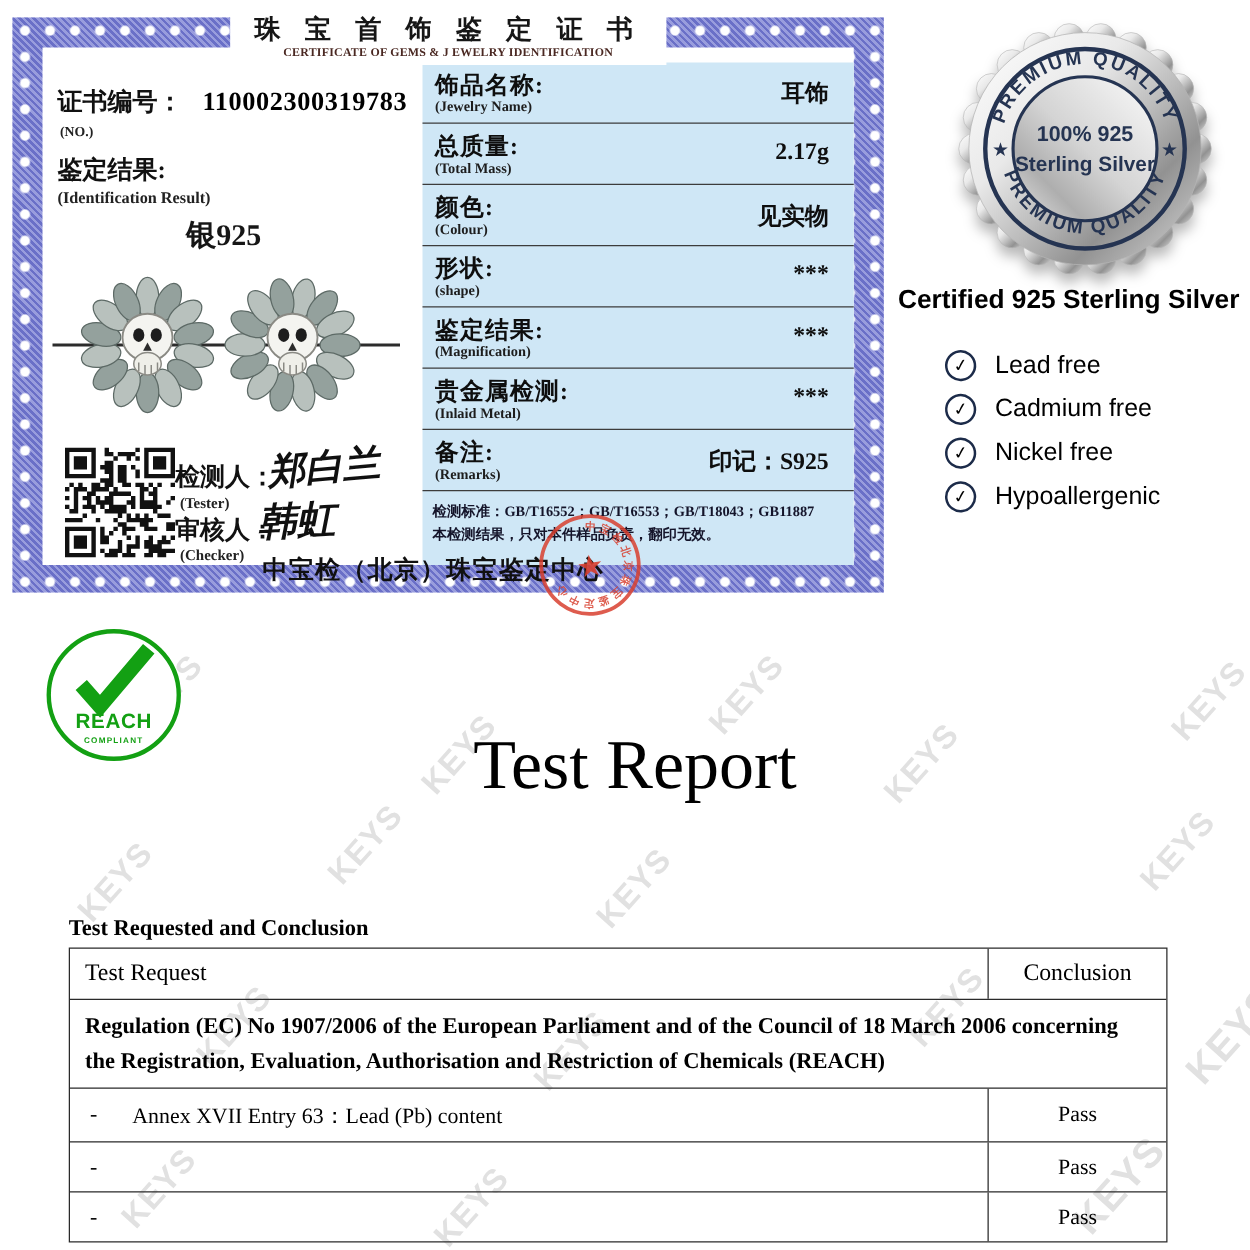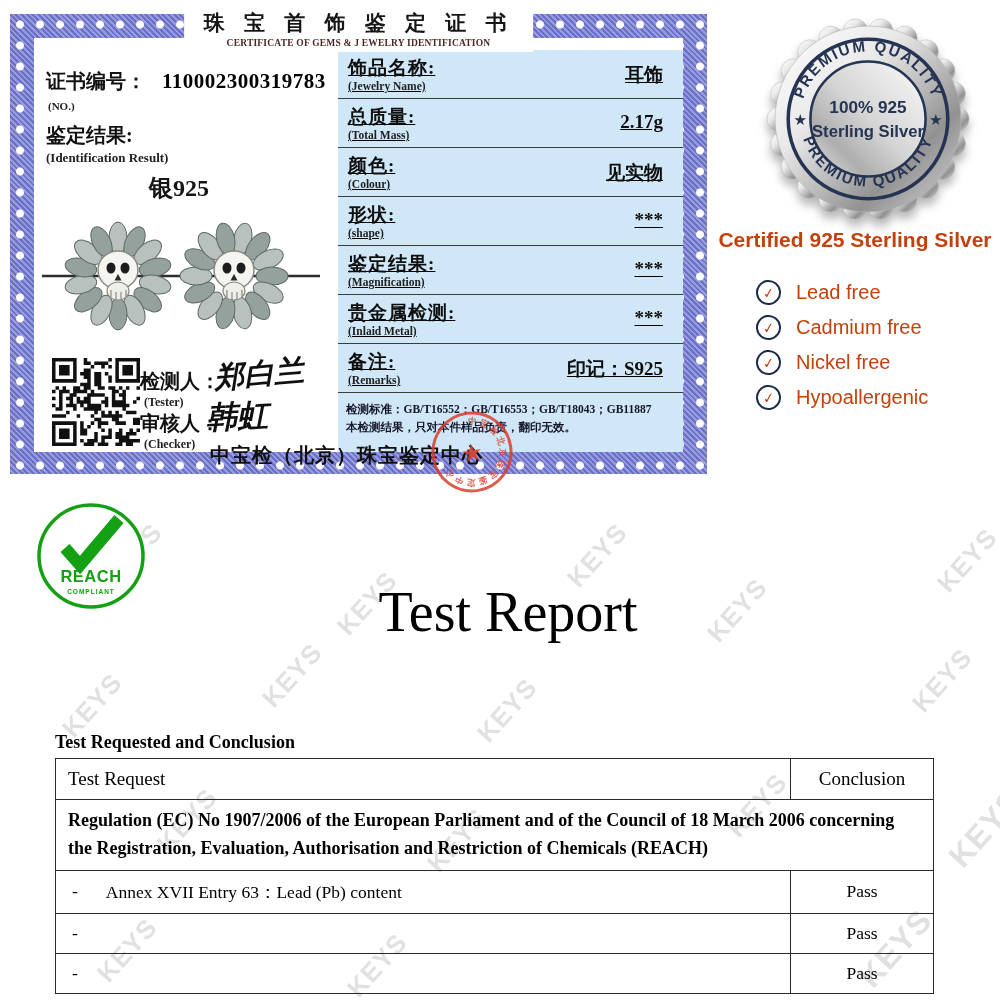--- a/index.html
+++ b/index.html
@@ -42,35 +42,35 @@
   .checker-label{left:106px;top:372px;font-size:20px;}
   .checker-sub{left:110px;top:399px;font-size:12px;}
   .sig{font-weight:600;color:#101010;white-space:nowrap;font-style:italic;}
   .sig1{left:180px;top:316px;font-size:30px;transform:rotate(-5deg);}
   .sig2{left:172px;top:358px;font-size:31px;transform:rotate(-3deg);}
   .org-line{left:200px;top:428px;font-size:20px;font-weight:600;color:#101010;
             letter-spacing:1px;white-space:nowrap;z-index:6;}
 
   .cert-blue{position:absolute;right:0;top:12px;bottom:0;width:345px;background:#cfe7f6;}
   .field{display:flex;justify-content:space-between;align-items:flex-start;
-         border-bottom:1.3px solid #3c3c3c;padding:5px 6px 2px 10px;min-height:41px;text-decoration:underline;}
+         border-bottom:1.3px solid #3c3c3c;padding:5px 6px 2px 10px;min-height:41px;}
   .f-label{font-size:19px;font-weight:700;color:#0e0e0e;letter-spacing:1px;}
   .f-sub{font-size:11.5px;font-weight:700;color:#1d1d1d;margin-top:-1px;}
   .f-v{font-size:19px;font-weight:700;color:#0e0e0e;margin-top:7px;padding-right:14px;white-space:nowrap;}
   .standards{margin:9px 4px 0 8px;font-size:11.5px;font-weight:700;color:#14142a;}
   .disclaimer{margin:3px 4px 0 8px;font-size:11.5px;font-weight:700;color:#14142a;}
 
   .seal{position:absolute;left:428px;top:408px;z-index:7;transform:rotate(-8deg);}
 
   
   .badge-wrap{position:absolute;left:762px;top:18px;z-index:2;
               filter:drop-shadow(0 7px 5px rgba(0,0,0,.28));}
 
   
-  .claims{position:absolute;left:710px;top:222px;width:290px;color:#c2410c;z-index:2;
+  .claims{position:absolute;left:710px;top:222px;width:290px;color:#000000;z-index:2;
           font-family:"Liberation Sans","DejaVu Sans",sans-serif;}
   .claims-h{text-align:center;font-size:21px;font-weight:600;line-height:1.75;}
   .claim-list{margin-top:16px;}
   .claim-item{display:flex;align-items:center;gap:15px;padding-left:46px;height:35px;font-size:20px;}
   .check-circle{width:21px;height:21px;border:2px solid #1c2b49;border-radius:50%;flex:0 0 auto;
                 display:flex;align-items:center;justify-content:center;font-size:14px;font-weight:700;
                 transform:rotate(-8deg);}
 
   
   .reach{position:absolute;left:34px;top:502px;z-index:2;}

